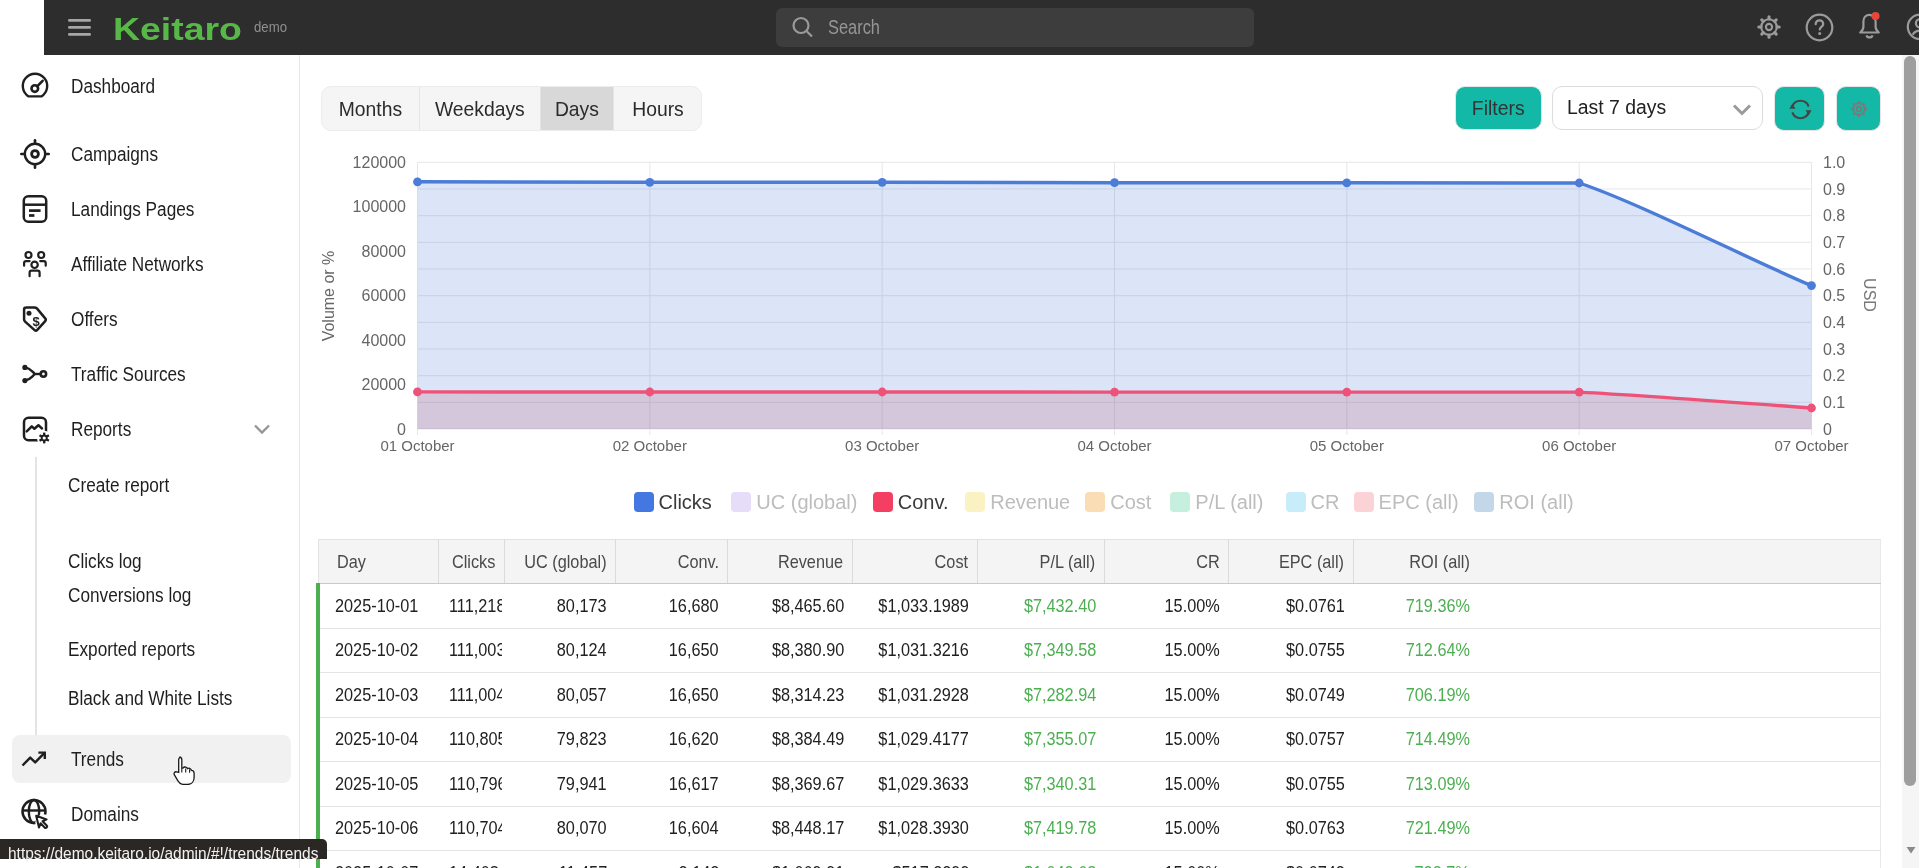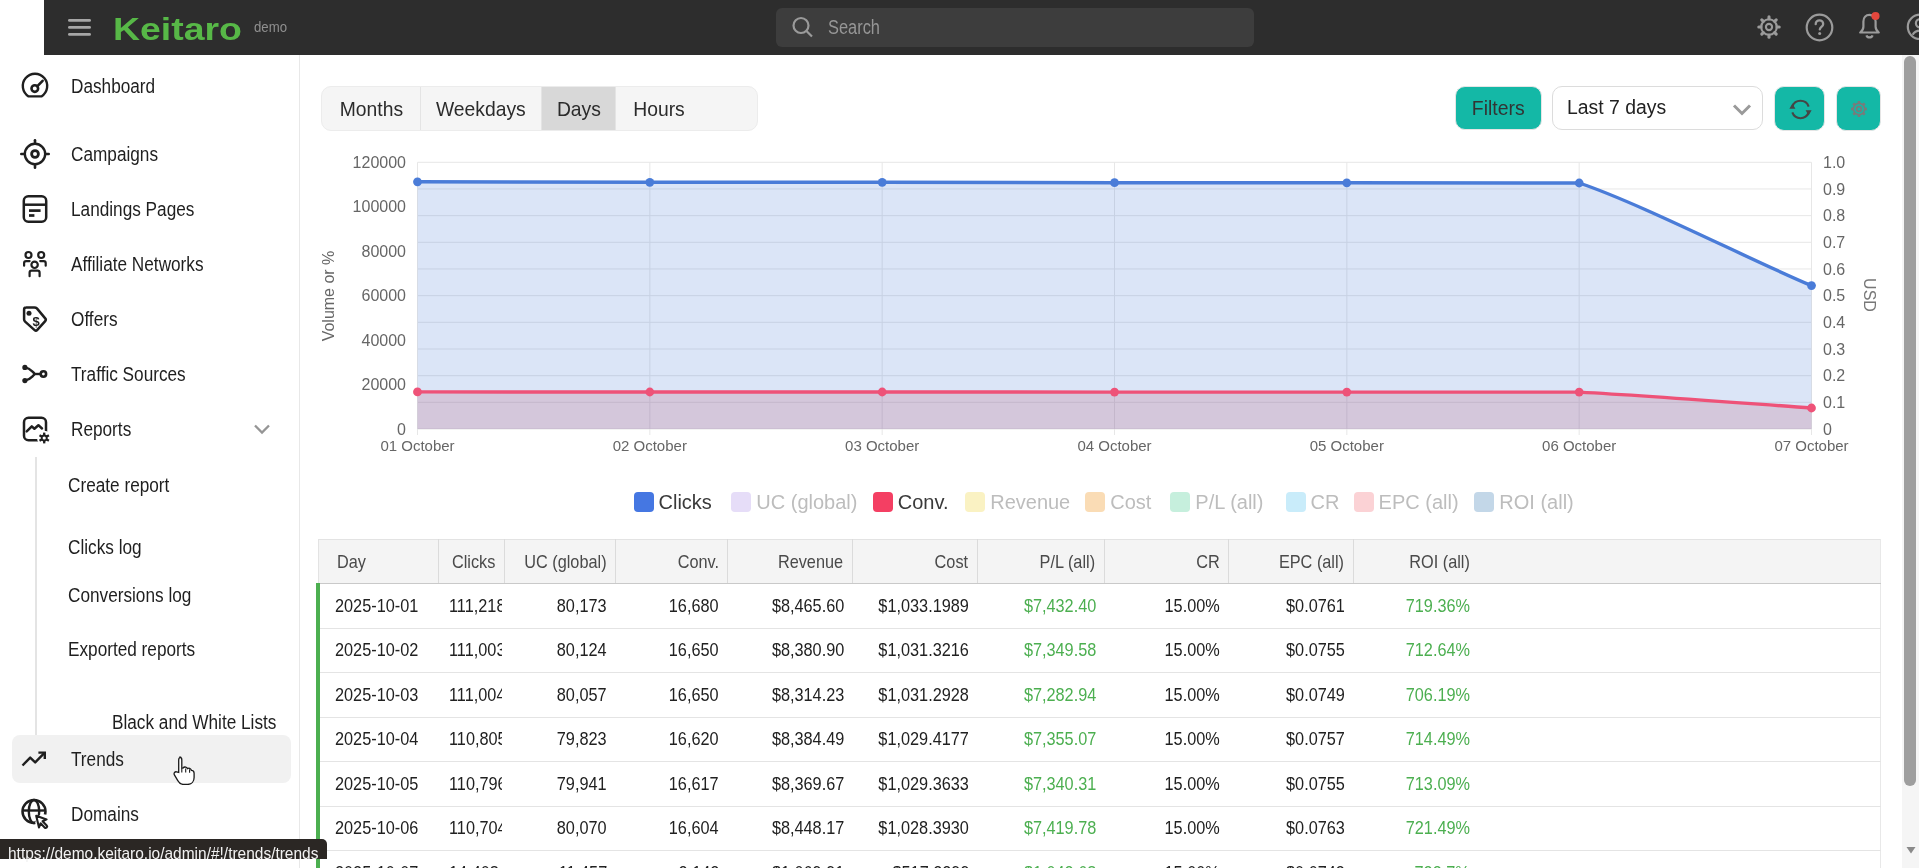--- a/index.html
+++ b/index.html
@@ -13,21 +13,21 @@
 #sidebar{position:absolute;left:0;top:55px;width:300px;height:813px;background:#fff;border-right:1px solid #e8e8e8;}
 .mi{position:absolute;left:0;width:300px;height:55px;}
 .mi .lbl{position:absolute;left:71px;top:50%;transform:translateY(-50%) scaleX(0.86);transform-origin:0 50%;font-size:20px;color:#1f1f1f;white-space:nowrap;}
 .sub .lbl{left:68px;}
 .mi svg{position:absolute;left:26px;top:50%;transform:translateY(-50%);}
 #trendhl{position:absolute;left:12px;top:680px;width:279px;height:48px;background:#f1f1f1;border-radius:8px;}
 #treeline{position:absolute;left:35px;top:402px;width:2px;height:278px;background:#e4e4e4;}
 #statusbar{position:absolute;left:0;top:784px;width:327px;height:20px;background:#2b2724;border-top-right-radius:5px;z-index:60;}
 #statusbar div{position:absolute;left:8px;top:5px;font-size:17px;color:#f2f2f2;transform:scaleX(0.91);transform-origin:0 50%;white-space:nowrap;}
 #main{position:absolute;left:300px;top:55px;width:1602px;height:813px;background:#fff;}
-#tabs{position:absolute;left:21px;top:31px;width:437px;height:45px;background:#f5f5f5;border-radius:10px;border:1px solid #ececec;display:flex;overflow:hidden;}
+#tabs{position:absolute;left:21px;top:31px;width:381px;height:45px;background:#f5f5f5;border-radius:10px;border:1px solid #ececec;display:flex;overflow:hidden;}
 #tabs div{height:100%;display:flex;align-items:center;justify-content:center;font-size:21px;color:#2b2b2b;border-right:1px solid #e4e4e4;}
 #tabs div span{display:inline-block;transform:scaleX(0.92);transform-origin:50% 50%;}
 #tabs div:last-child{border-right:none;}
 .btn{position:absolute;background:#14b8a6;border:1px solid #e5e5e5;border-radius:10px;}
 #filters{left:1155px;top:31px;width:87px;height:44px;font-size:20px;color:#333;display:flex;align-items:center;justify-content:center;}
 #filters span{display:inline-block;transform:scaleX(0.97);transform-origin:50% 50%;font-style:normal;}
 #select{position:absolute;left:1252px;top:31px;width:211px;height:44px;background:#fff;border:1px solid #dcdcdc;border-radius:10px;}
 #select span{position:absolute;left:14px;top:9px;font-size:20px;color:#222;transform:scaleX(0.97);transform-origin:0 50%;white-space:nowrap;}
 #refreshbtn{left:1474px;top:31px;width:51px;height:45px;}
 #gearbtn{left:1536px;top:31px;width:45px;height:45px;}
@@ -171,30 +171,30 @@
 <circle cx="9.2" cy="9" r="1.6" fill="#fff" stroke="none"></circle>
       </svg>
       <span class="lbl">Reports</span>
       <svg style="position:absolute;left:251px;top:50%;transform:translateY(-50%)" width="22" height="14" viewBox="0 0 22 14" fill="none" stroke="#959595" stroke-width="2.3">
         <path d="M4 3.5 L11 10.5 L18 3.5"></path>
       </svg>
     </div>
 <div class="mi sub" style="top:402.0px;">
       <span class="lbl">Create report</span>
     </div>
-<div class="mi sub" style="top:464px;">
+<div class="mi sub" style="top:478px;">
       <span class="lbl">Clicks log</span>
     </div>
 <div class="mi sub" style="top:512.0px;">
       <span class="lbl">Conversions log</span>
     </div>
 <div class="mi sub" style="top:566.5px;">
       <span class="lbl">Exported reports</span>
     </div>
-<div class="mi sub" style="top:639px;margin-left:44px;">
+<div class="mi sub" style="top:615px;">
       <span class="lbl">Black and White Lists</span>
     </div>
 <div class="mi" style="top:676.5px;">
       <svg style="left:18px" width="34" height="28" viewBox="-17 -14 34 28" fill="none" stroke="#1f1f1f" stroke-width="2.2">
 <path d="M-12.5 6.5 L-4.8 -1.4 L0.2 3.4 L9.5 -6.2" stroke-width="2.4" stroke-linejoin="round"></path>
 <path d="M3.4 -6.4 L9.8 -6.4 L9.8 0" stroke-width="2.4"></path>
       </svg>
       <span class="lbl">Trends</span>
     </div>
 <div class="mi" style="top:731.5px;">

